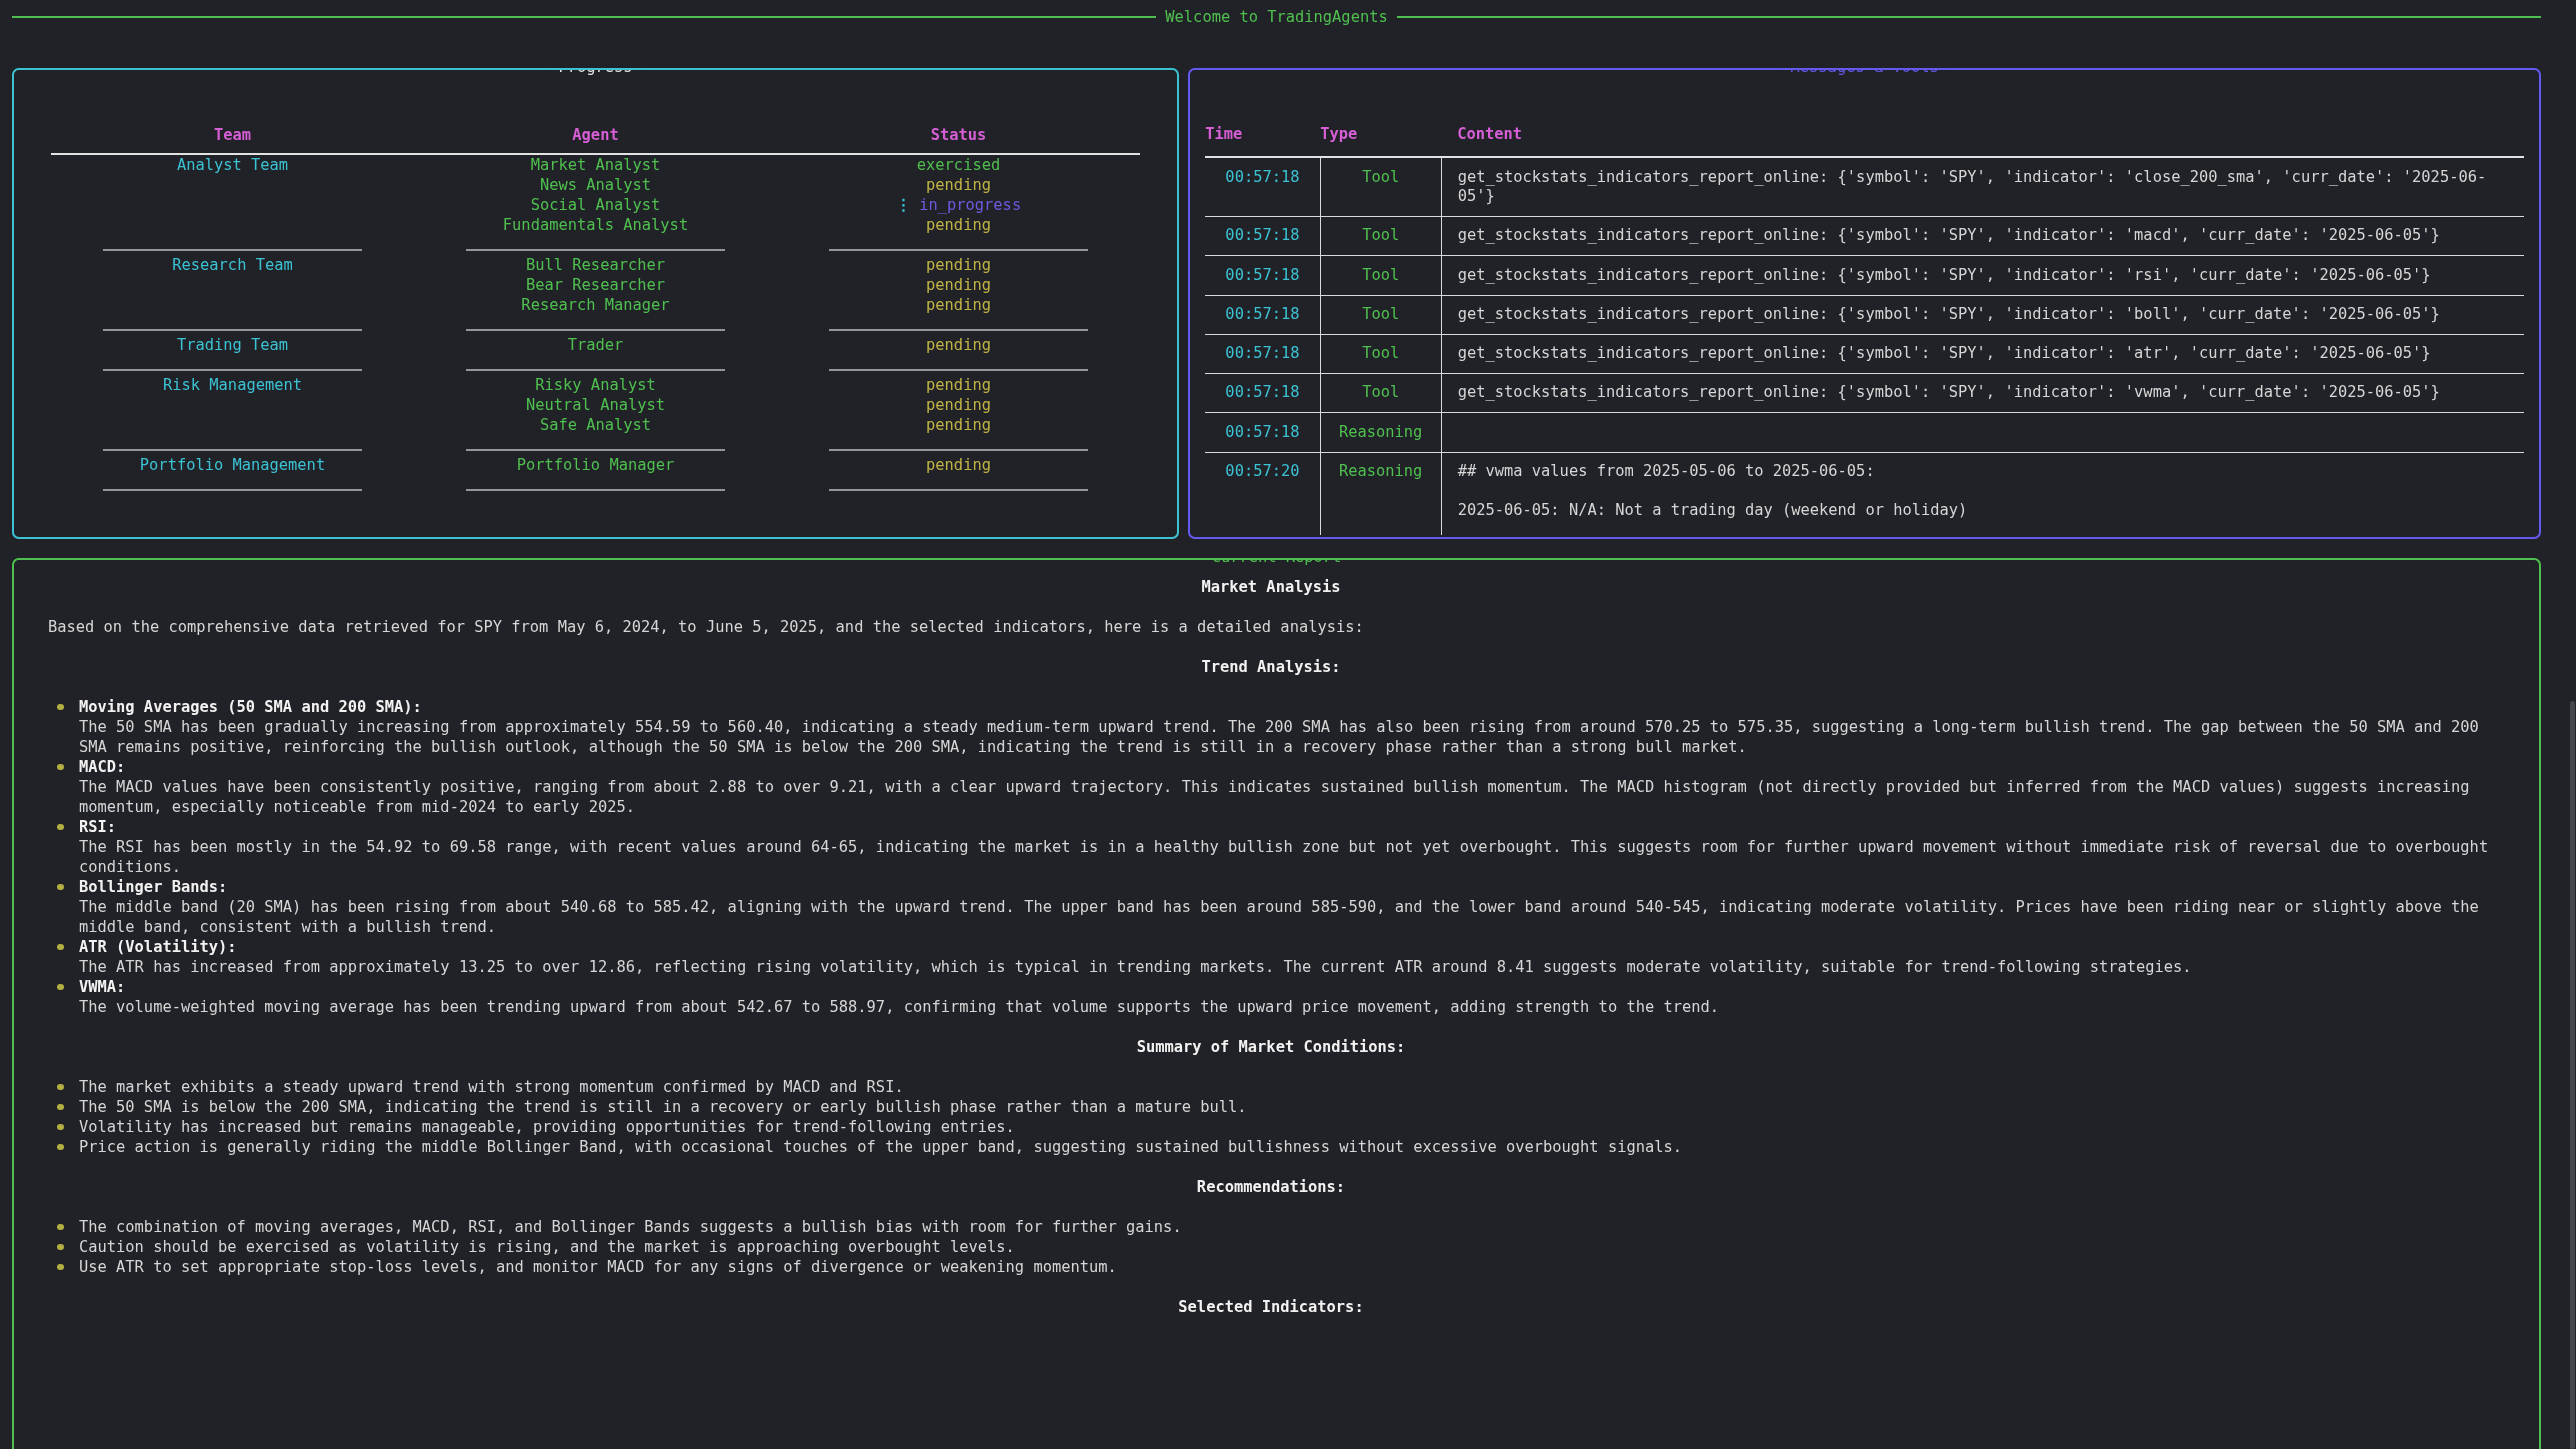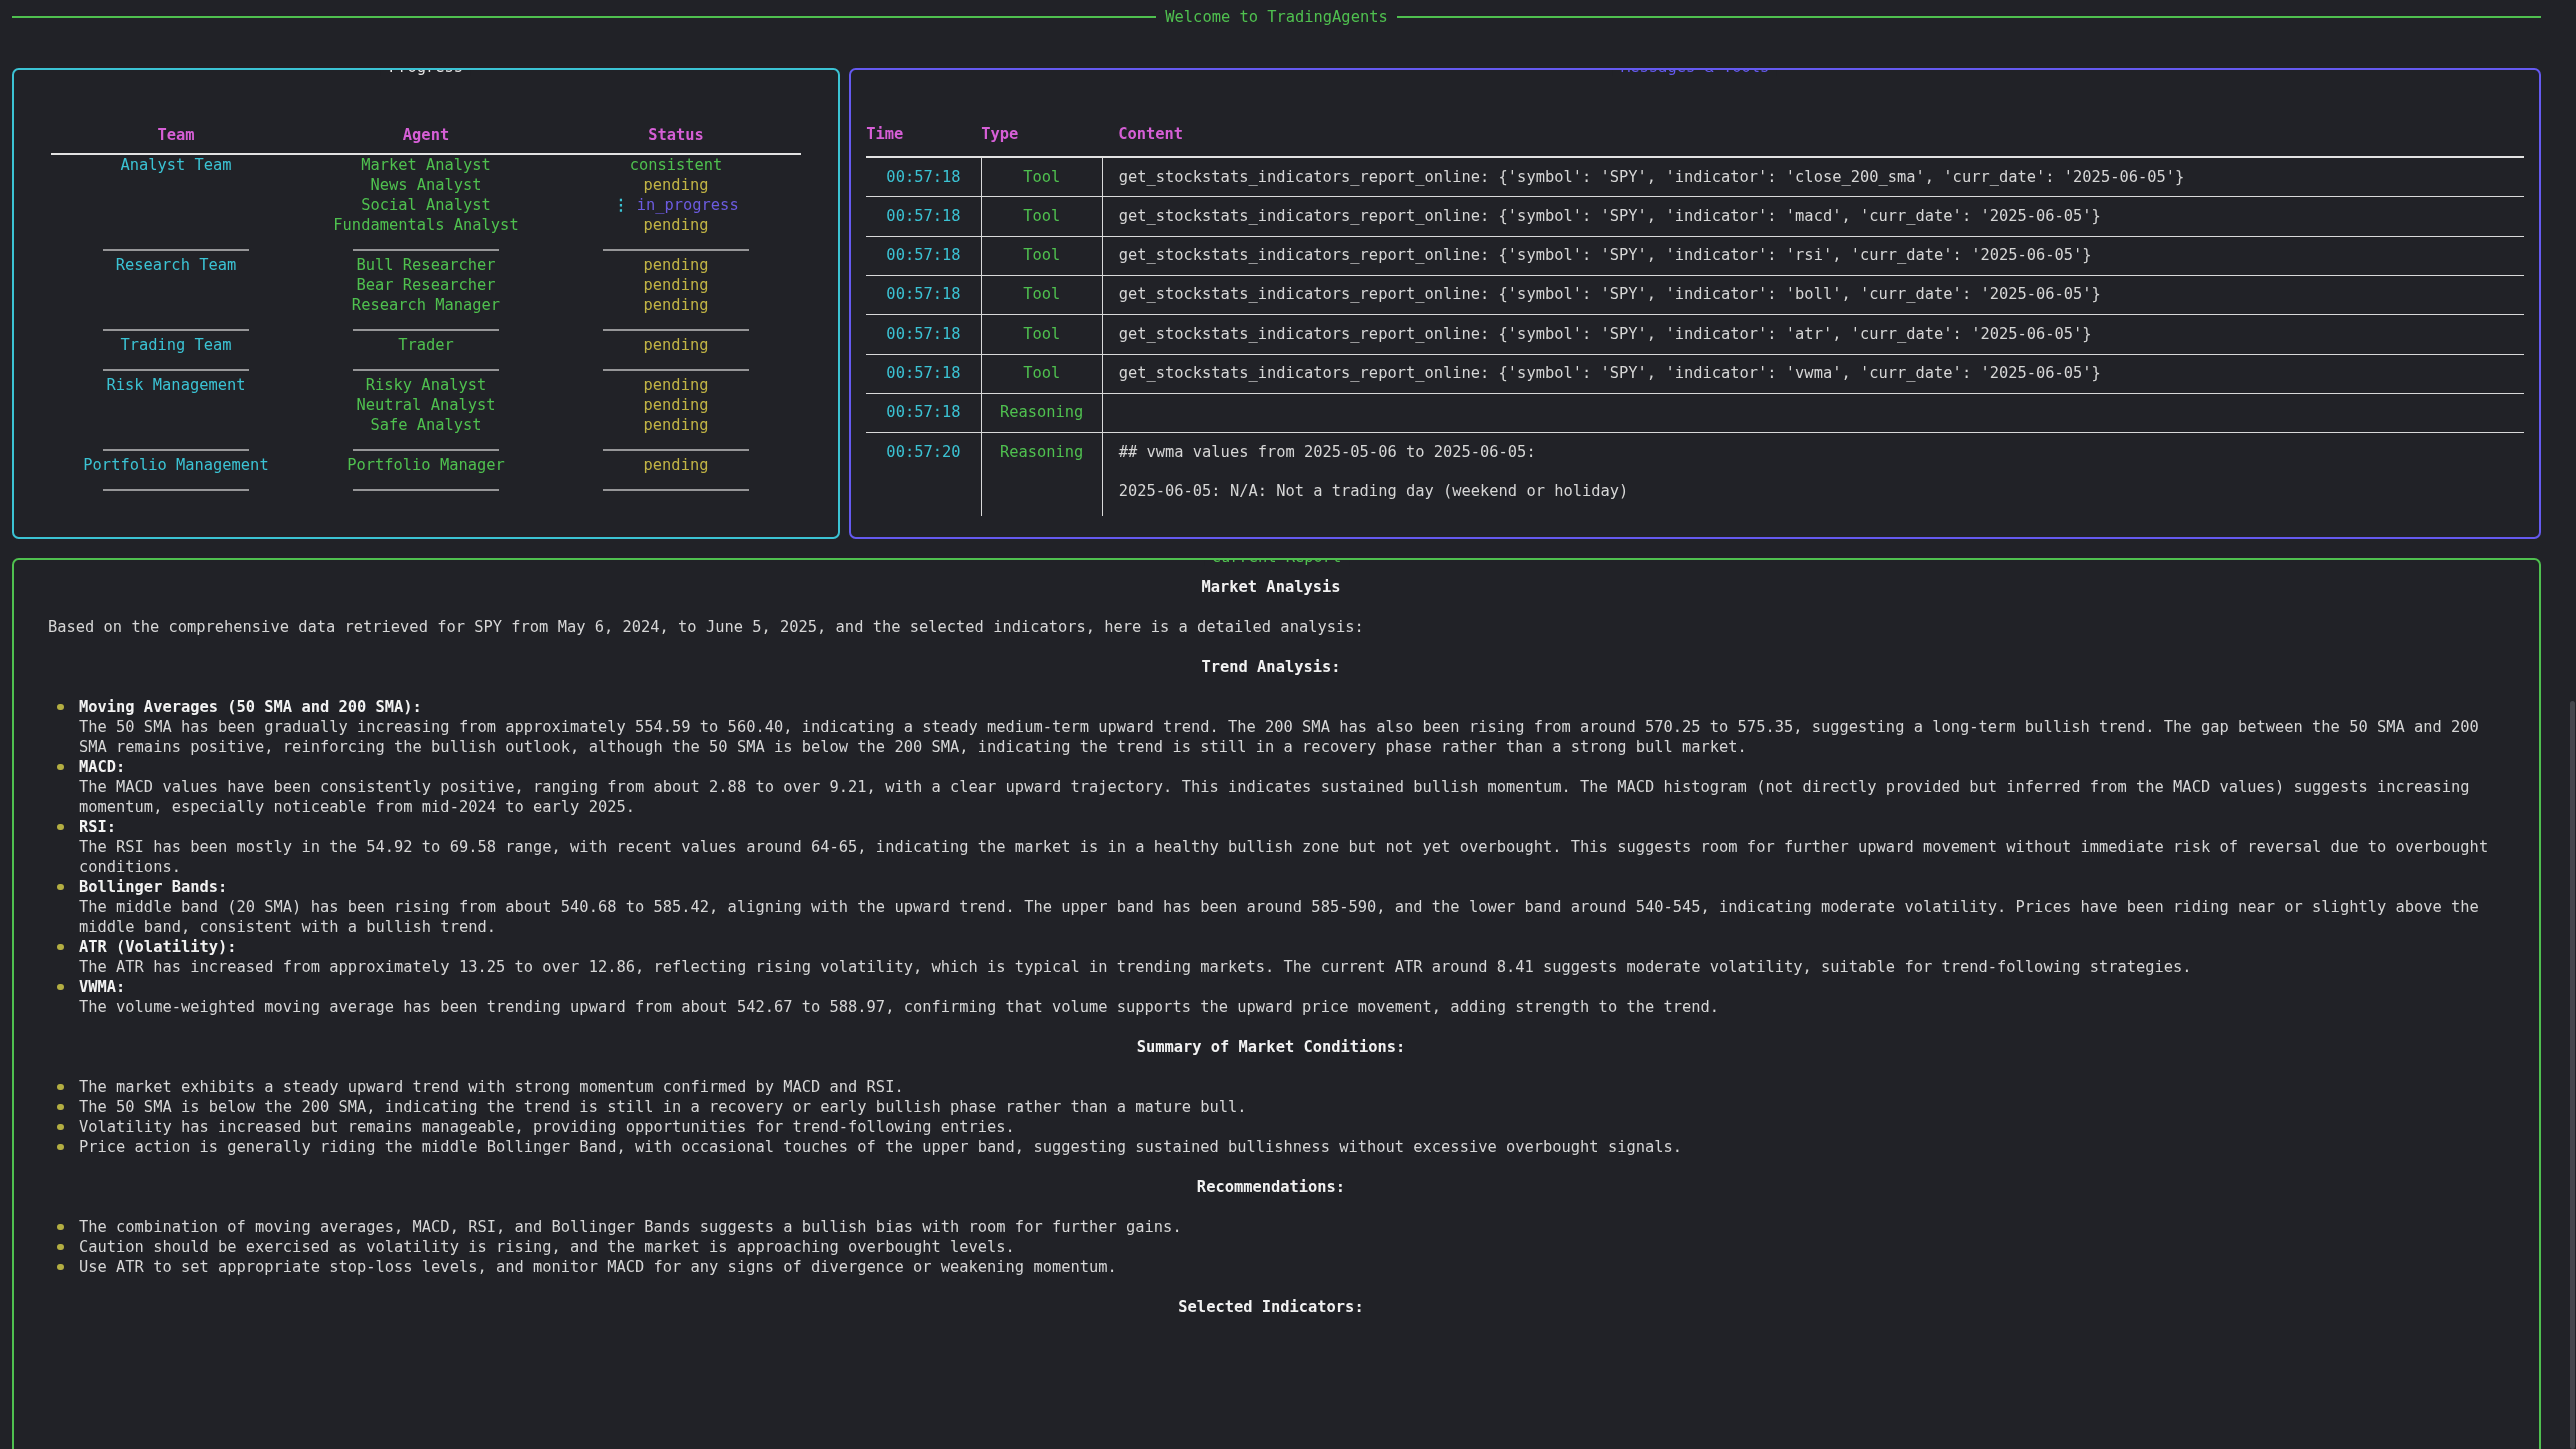--- a/index.html
+++ b/index.html
@@ -16,21 +16,21 @@
   .page{padding:6px 35px 12px 12px;}
   
   .rule{display:flex;align-items:center;height:21.5px;}
   .rule .ln{flex:1;height:0;border-top:2px solid var(--green);}
   .rule .rt{color:var(--green);padding:0 9.4px;white-space:nowrap;}
   
   .toprow{display:flex;gap:9.4px;margin-top:40px;}
   .panel{position:relative;border:2px solid;border-radius:6.7px;box-sizing:border-box;}
   .ptitle{position:absolute;top:-11.4px;left:50%;transform:translateX(-50%);
     background:var(--bg);padding:0 8px;white-space:nowrap;z-index:2;}
-  .progress-panel{width:828px;height:471px;border-color:var(--cyan);overflow:hidden;}
+  .progress-panel{width:1167px;height:471px;border-color:var(--cyan);overflow:hidden;}
   .progress-panel .ptitle{color:#e8e8e8;}
   .messages-panel{flex:1;height:471px;border-color:var(--purple);overflow:hidden;}
   .messages-panel .ptitle{color:var(--purple);}
   .report-panel{margin-top:19px;height:1048px;border-color:var(--green);overflow:hidden;}
   .report-panel .ptitle{color:var(--green);}
   
   table{border-collapse:collapse;}
   .ptable{width:calc(100% - 74px);margin:55px 37px 0;table-layout:fixed;}
   .ptable th{color:var(--magenta);font-weight:bold;text-align:center;
     height:20px;line-height:20px;padding:0 0 8.7px;}
@@ -96,21 +96,21 @@
             <tr>
               <th>Team</th>
               <th>Agent</th>
               <th>Status</th>
             </tr>
           </thead>
           <tbody>
             <tr>
               <td class="c-team">Analyst Team</td>
               <td class="c-agent">Market Analyst</td>
-              <td class="c-status completed"><span>consistent</span></td>
+              <td class="c-status completed"><span>exercised</span></td>
             </tr>
             <tr>
               <td class="c-team"></td>
               <td class="c-agent">News Analyst</td>
               <td class="c-status pending"><span>pending</span></td>
             </tr>
             <tr>
               <td class="c-team"></td>
               <td class="c-agent">Social Analyst</td>
               <td class="c-status in_progress"><span class="spin">⋮</span><span>in_progress</span></td>

